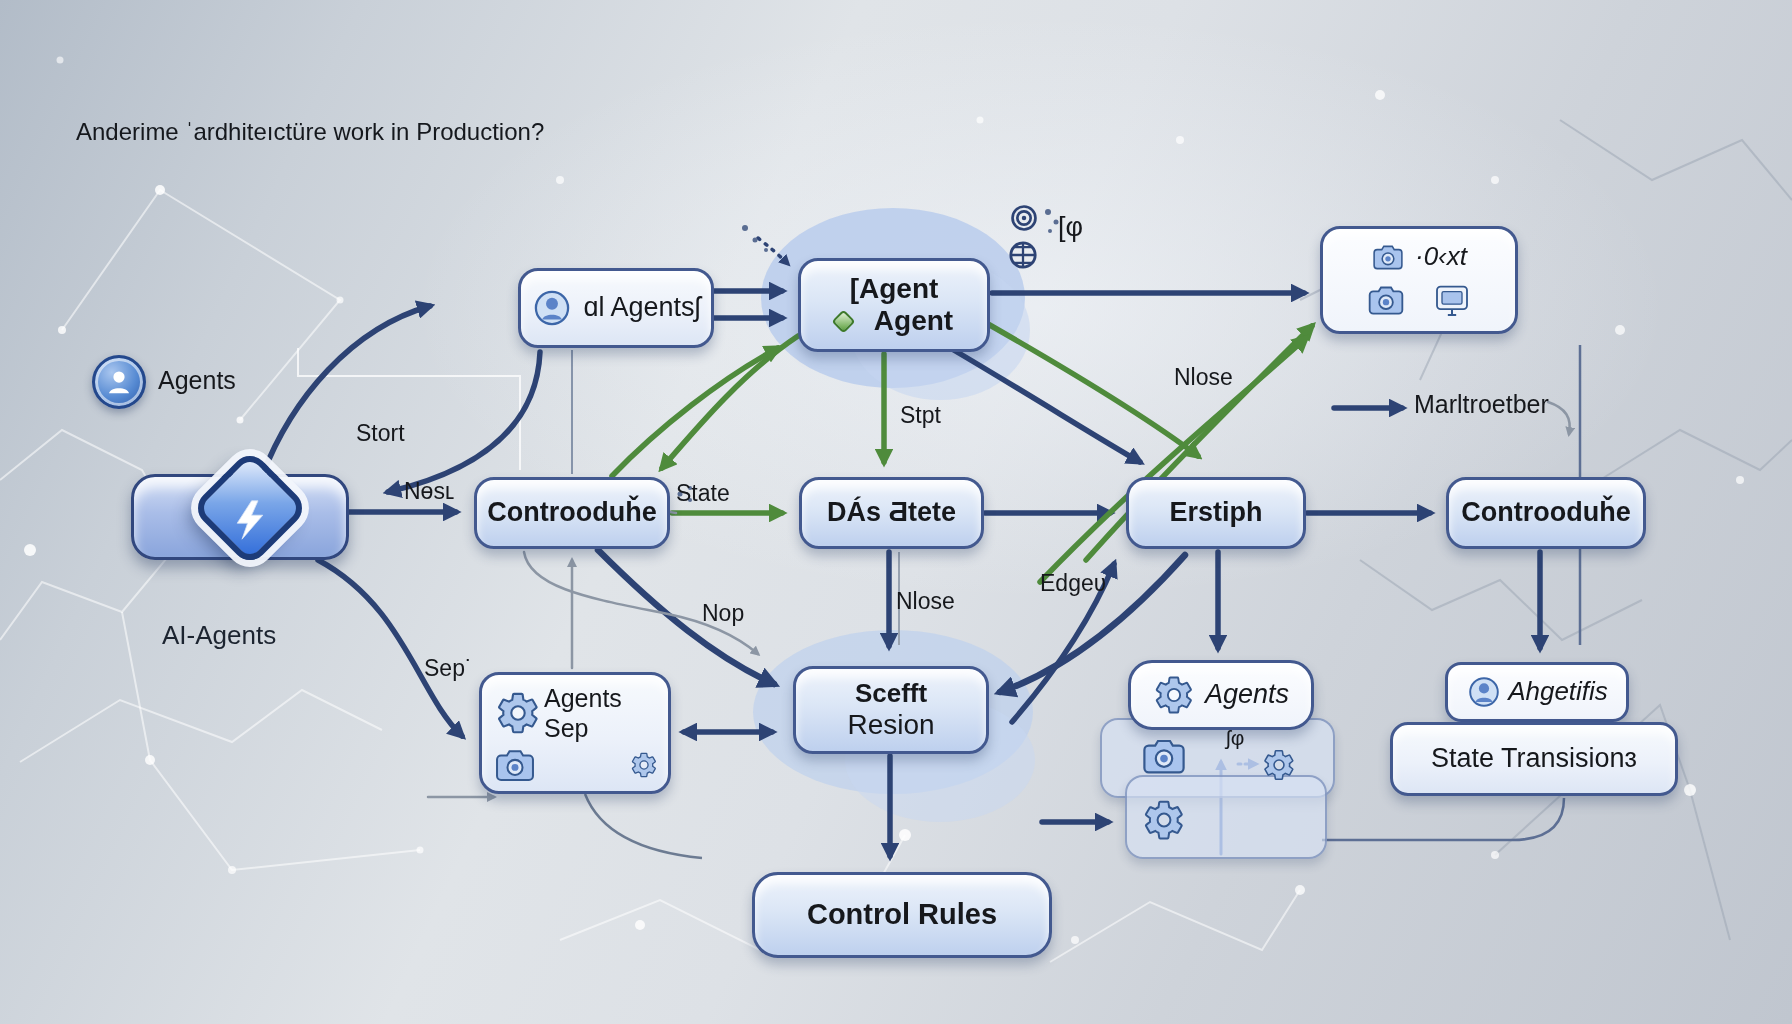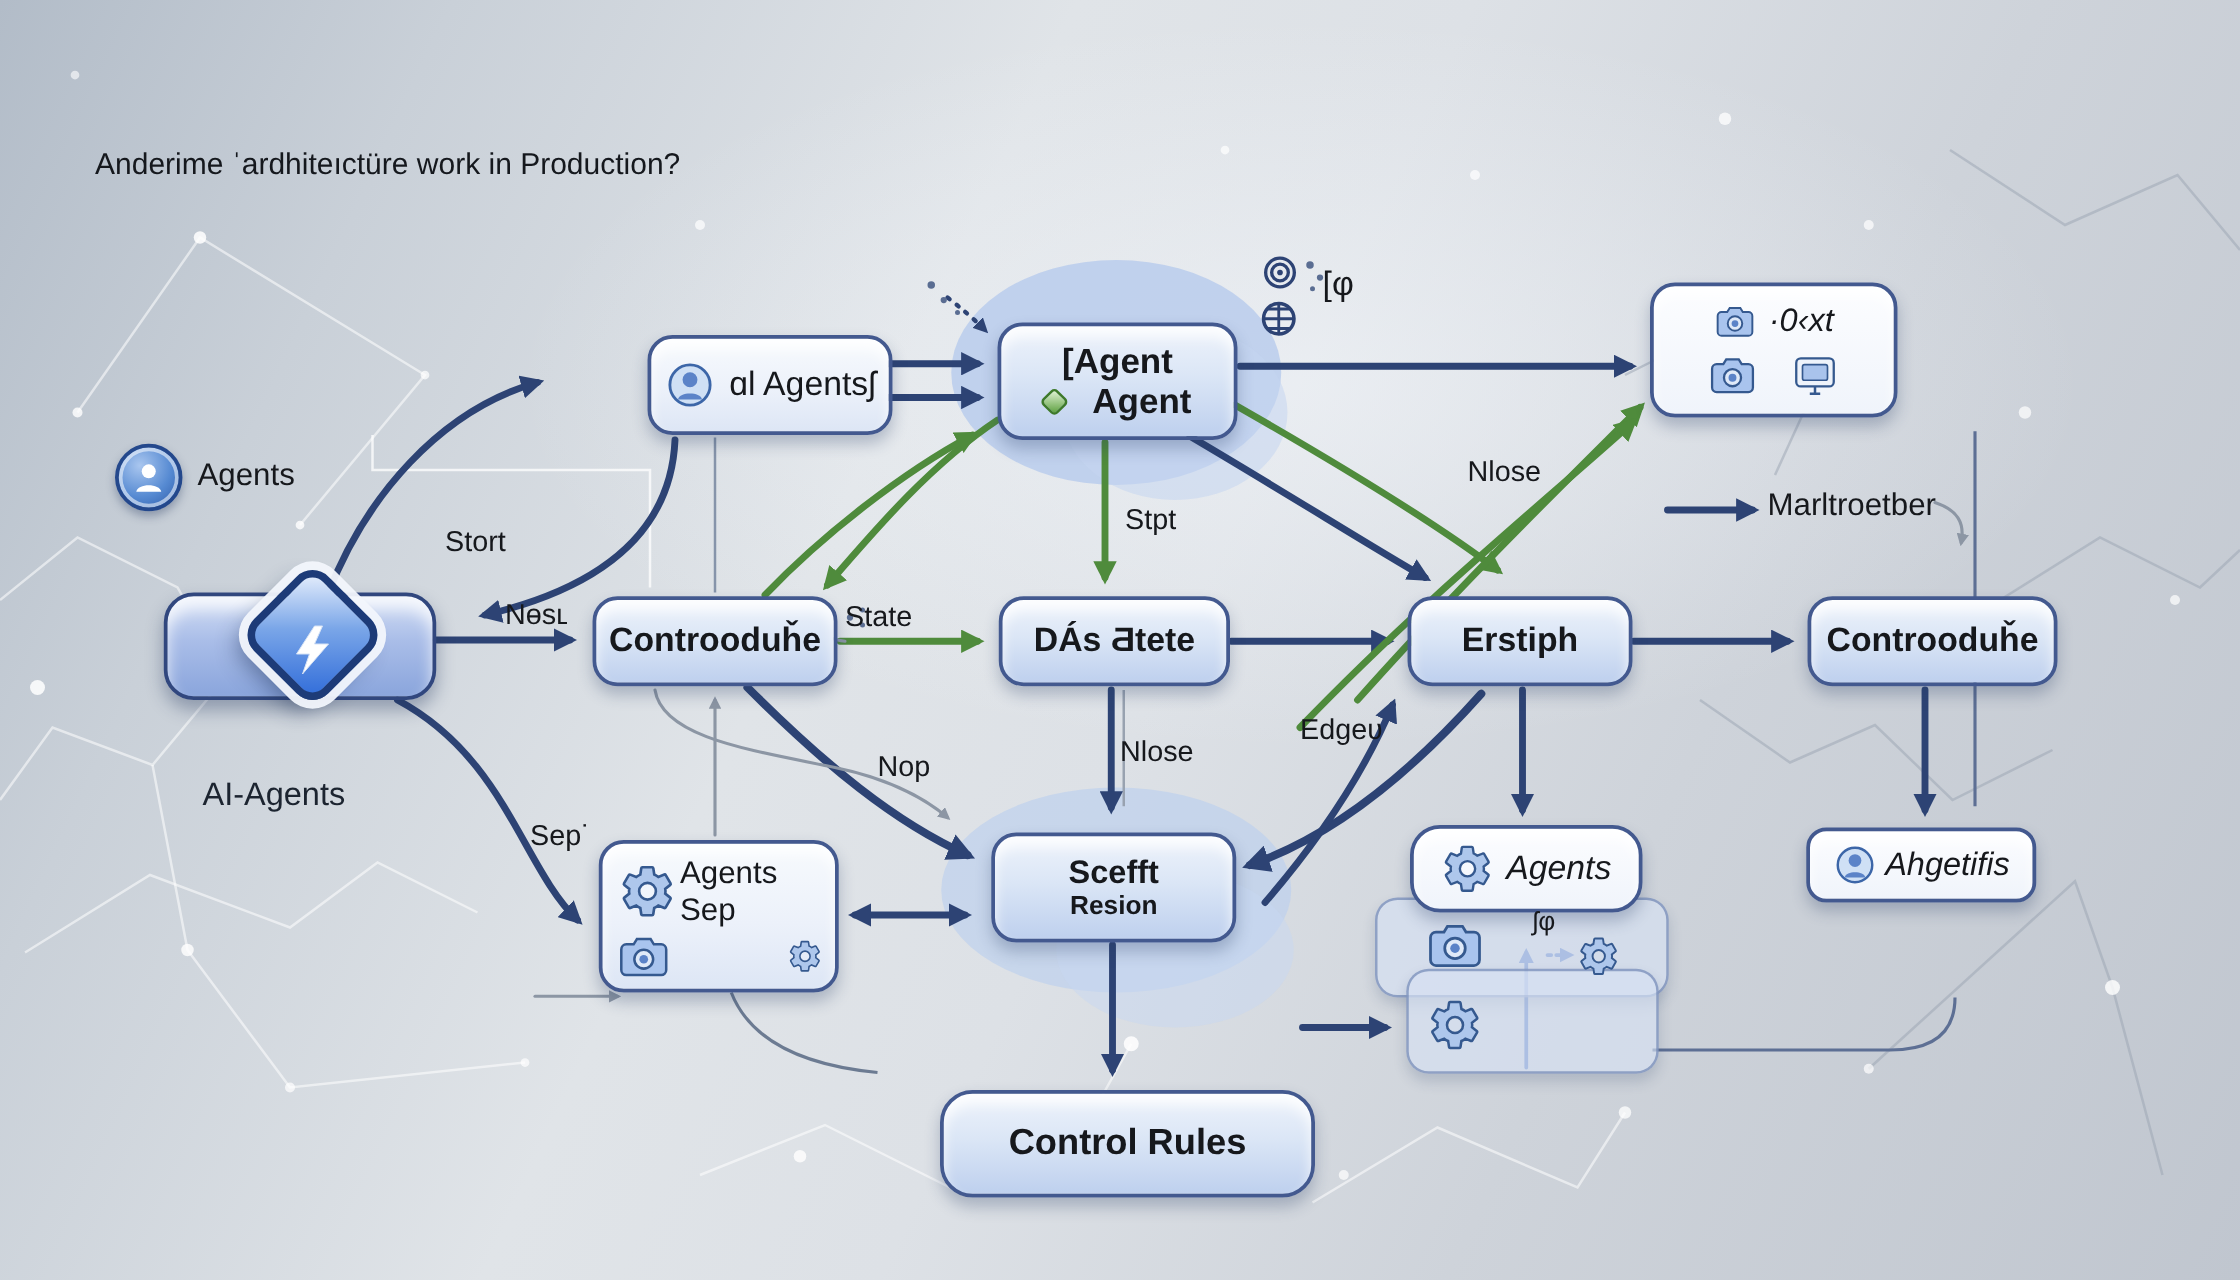--- a/index.html
+++ b/index.html
@@ -309,21 +309,21 @@
   </div>
   <div class="node" style="left:1126px;top:477px;width:180px;height:72px;">
     <span>Erstiph</span>
   </div>
   <div class="node" style="left:1446px;top:477px;width:200px;height:72px;">
     <span>Controoduȟe</span>
   </div>
 
   <div class="node" style="left:793px;top:666px;width:196px;height:88px;flex-direction:column;">
     <span style="font-weight:600;font-size:26px;">Scefft</span>
-    <span style="font-weight:700;font-size:21px;">Resion</span>
+    <span style="font-weight:400;font-size:28px;">Resion</span>
   </div>
 
   <div class="node soft" style="left:479px;top:672px;width:192px;height:122px;padding:8px 10px;align-items:flex-start;justify-content:flex-start;">
     <div style="display:grid;grid-template-columns:52px 1fr;grid-template-rows:1fr auto;width:100%;height:100%;align-items:center;">
       <span class="icon" style="grid-row:1;">
         <svg width="46" height="46" viewBox="0 0 24 24">
             <use href="#i-gear"></use>
           </svg>
       </span>
       <span style="grid-row:1;text-align:left;font-weight:500;font-size:25px;line-height:1.2;">
@@ -378,20 +378,23 @@
 
   <div class="node white" style="left:1445px;top:662px;width:184px;height:60px;font-weight:500;font-size:26px;border-radius:16px;">
     <span class="rowline" style="gap:6px;">
       <span class="icon">
         <svg width="36" height="36" viewBox="0 0 24 24">
             <use href="#i-head"></use>
           </svg>
       </span>
       <span>Ahgetifis</span>
     </span>
+  </div>
+  <div class="node soft" style="left:1390px;top:722px;width:288px;height:74px;font-weight:500;font-size:27px;border-radius:18px;">
+    <span>State Transisionɜ</span>
   </div>
 
   <div class="lbl" style="left:356px;top:420px;">Stort</div>
   <div class="lbl" style="left:404px;top:478px;">Nɵsʟ</div>
   <div class="lbl" style="left:424px;top:655px;">Sep˙</div>
   <div class="lbl" style="left:676px;top:480px;">State</div>
   <div class="lbl" style="left:900px;top:402px;">Stpt</div>
   <div class="lbl" style="left:702px;top:600px;">Nop</div>
   <div class="lbl" style="left:896px;top:588px;">Nlose</div>
   <div class="lbl" style="left:1174px;top:364px;">Nlose</div>

